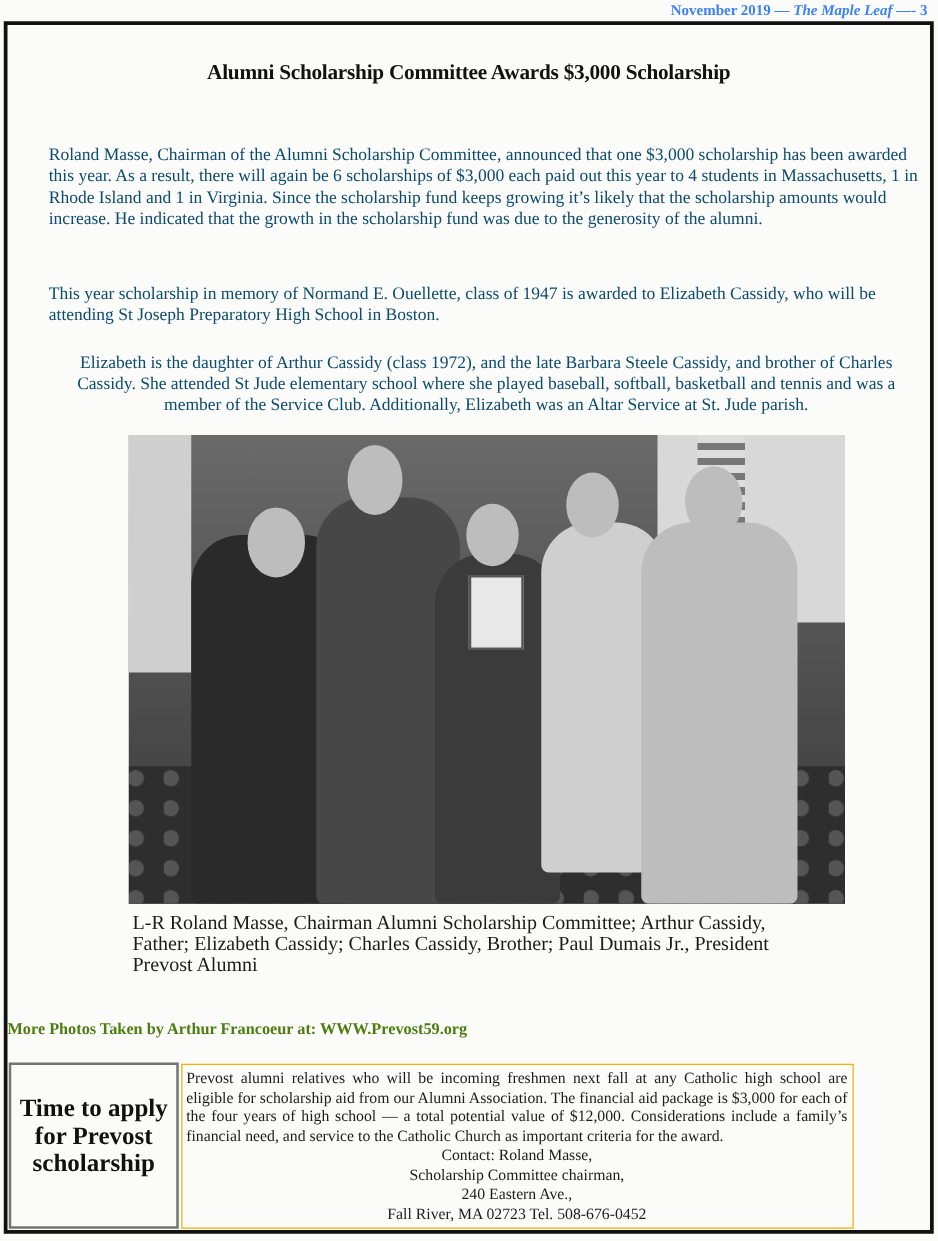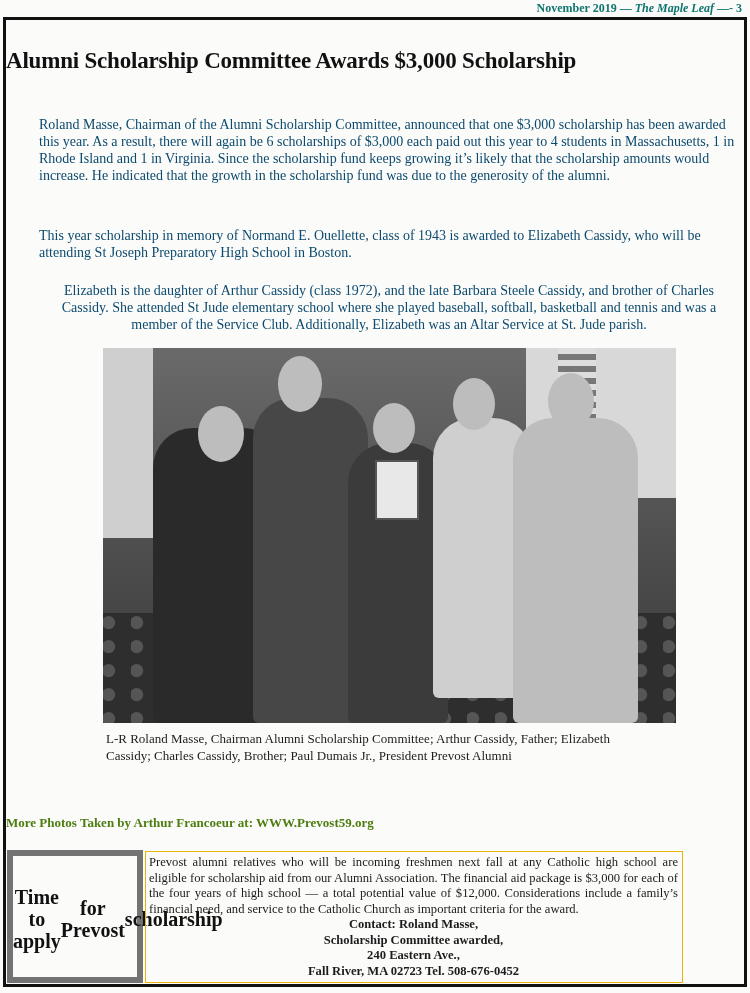--- a/index.html
+++ b/index.html
@@ -1,32 +1,32 @@
 <!DOCTYPE html>
 <html><head>
   <meta charset="utf-8">
   <style>
     * { box-sizing: border-box; margin: 0; padding: 0; }
     html, body { width: 750px; height: 993px; background: #fbfbfa; overflow: hidden; }
     body { position: relative; font-family: "Liberation Serif", serif; color: #1a1a1a; }
 
     .running-header {
       position: absolute; top: 0; right: 8px; height: 32px;
-      font-size: 12px; font-weight: bold; line-height: 16px; color: #0f766e;
+      font-size: 12px; font-weight: bold; line-height: 16px; color: #3b82f6;
     }
     .running-header .pub { font-style: italic; }
 
     .article-frame {
       position: absolute; left: 3px; top: 17px; width: 744px; height: 970px;
       border: 3px solid #111;
     }
 
     .article-title {
       position: absolute; left: 0; top: 28px; width: 100%;
-      text-align: left; font-size: 23px; font-weight: bold; color: #111;
+      text-align: center; font-size: 17px; font-weight: bold; color: #111;
       letter-spacing: -0.2px;
     }
 
     .body-text {
       position: absolute; left: 33px; width: 700px;
       font-size: 14px; line-height: 17px; color: #0c4a6e;
     }
     .p1 { top: 96px; }
     .p2 { top: 207px; }
     .p3 { top: 262px; text-align: center; }
@@ -51,60 +51,60 @@
     .p-e { left:410px; top:70px; width:125px; height:305px; background:#bdbdbd; }
     .h-a { left:95px; top:58px; width:46px; height:56px; }
     .h-b { left:175px; top:8px; width:44px; height:56px; }
     .h-c { left:270px; top:55px; width:42px; height:50px; background:#9c9c9c; }
     .h-d { left:350px; top:30px; width:42px; height:52px; }
     .h-e { left:445px; top:25px; width:46px; height:56px; }
     .certificate { position:absolute; left:272px; top:112px; width:44px; height:60px; background:#e8e8e8; border:2px solid #555; }
 
     .caption {
       position: absolute; left: 100px; top: 710px; width: 540px;
-      font-size: 13px; line-height: 17px; color: #1c1c1c;
+      font-size: 16px; line-height: 17px; color: #1c1c1c;
     }
 
     .photo-credit {
       position: absolute; left: 0; top: 795px; width: 100%;
       text-align: left; font-size: 13px; font-weight: bold; color: #4d7c0f;
     }
 
     .sidebar-box {
       position: absolute; left: 7px; top: 850px; width: 136px; height: 133px;
-      border: 6px solid #737373;
-      display: flex; flex-direction: row; align-items: center; justify-content: flex-start;
-      padding-top: 5px;
+      border: 2px solid #737373;
+      display: flex; flex-direction: column; align-items: center; justify-content: flex-start;
+      padding-top: 24px;
     }
     .sidebar-box .headline {
       font-size: 20px; font-weight: bold; line-height: 22px; text-align: center; color: #111;
     }
 
     .notice-box {
       position: absolute; left: 145px; top: 851px; width: 538px; height: 132px;
       border: 1px solid #eab308; padding: 3px 4px 0 3px;
       font-size: 12.6px; line-height: 15.5px; color: #1c1c1c;
     }
     .notice-box .notice-text { text-align: justify; }
     .notice-box .contact {
-      text-align: center; font-weight: bold; font-size: 12.6px; line-height: 15.5px; color: #1c1c1c;
+      text-align: center; font-weight: normal; font-size: 12.6px; line-height: 15.5px; color: #1c1c1c;
     }
   </style>
 </head>
 <body>
 
 <div class="running-header">
   <span>November 2019</span><span> — </span><span class="pub">The Maple Leaf</span><span> —- 3</span>
 </div>
 
 <div class="article-frame">
   <h1 class="article-title">Alumni Scholarship Committee Awards $3,000 Scholarship</h1>
 
   <p class="body-text p1">Roland Masse, Chairman of the Alumni Scholarship Committee, announced that one $3,000 scholarship has been awarded this year.  As a result, there will again be 6 scholarships of $3,000 each  paid out this year to 4 students in Massachusetts, 1 in Rhode Island and 1 in Virginia.  Since the scholarship fund keeps growing it’s likely that the scholarship amounts would increase.  He indicated that the growth in the scholarship fund was due to the generosity of the alumni.</p>
-  <p class="body-text p2">This year scholarship in memory of Normand E. Ouellette, class of 1943 is awarded to Elizabeth Cassidy, who will be attending St Joseph Preparatory High School in Boston.</p>
+  <p class="body-text p2">This year scholarship in memory of Normand E. Ouellette, class of 1947 is awarded to Elizabeth Cassidy, who will be attending St Joseph Preparatory High School in Boston.</p>
   <p class="body-text p3">Elizabeth is the daughter of Arthur Cassidy (class 1972), and the late Barbara Steele Cassidy, and brother of Charles Cassidy.  She attended St Jude elementary school where she played baseball, softball, basketball and tennis and was a member of the Service Club.  Additionally, Elizabeth was an Altar Service at St. Jude parish.</p>
 
   <div class="photo" title="Group photo of five people; woman in center holding a framed certificate">
     <div class="wall-left"></div>
     <div class="wall-right"></div>
     <div class="flag"></div>
     <div class="floor"></div>
     <div class="person p-a"></div>
     <div class="person p-b"></div>
     <div class="person p-c"></div>
@@ -125,16 +125,16 @@
 
 <div class="sidebar-box">
   <div class="headline">Time to apply</div>
   <div class="headline">for Prevost</div>
   <div class="headline">scholarship</div>
 </div>
 
 <div class="notice-box">
   <p class="notice-text">Prevost alumni relatives who will be incoming freshmen next fall at any Catholic high school are eligible for scholarship aid from our Alumni Association. The financial aid package is $3,000 for each of the four years of high school  — a total potential value of $12,000. Considerations include a family’s financial need, and service to the Catholic Church as important criteria for the award.</p>
   <div class="contact">Contact: Roland Masse,</div>
-  <div class="contact">Scholarship Committee awarded,</div>
+  <div class="contact">Scholarship Committee chairman,</div>
   <div class="contact">240 Eastern Ave.,</div>
   <div class="contact">Fall River, MA  02723   Tel. 508-676-0452</div>
 </div>
 
 </body></html>

